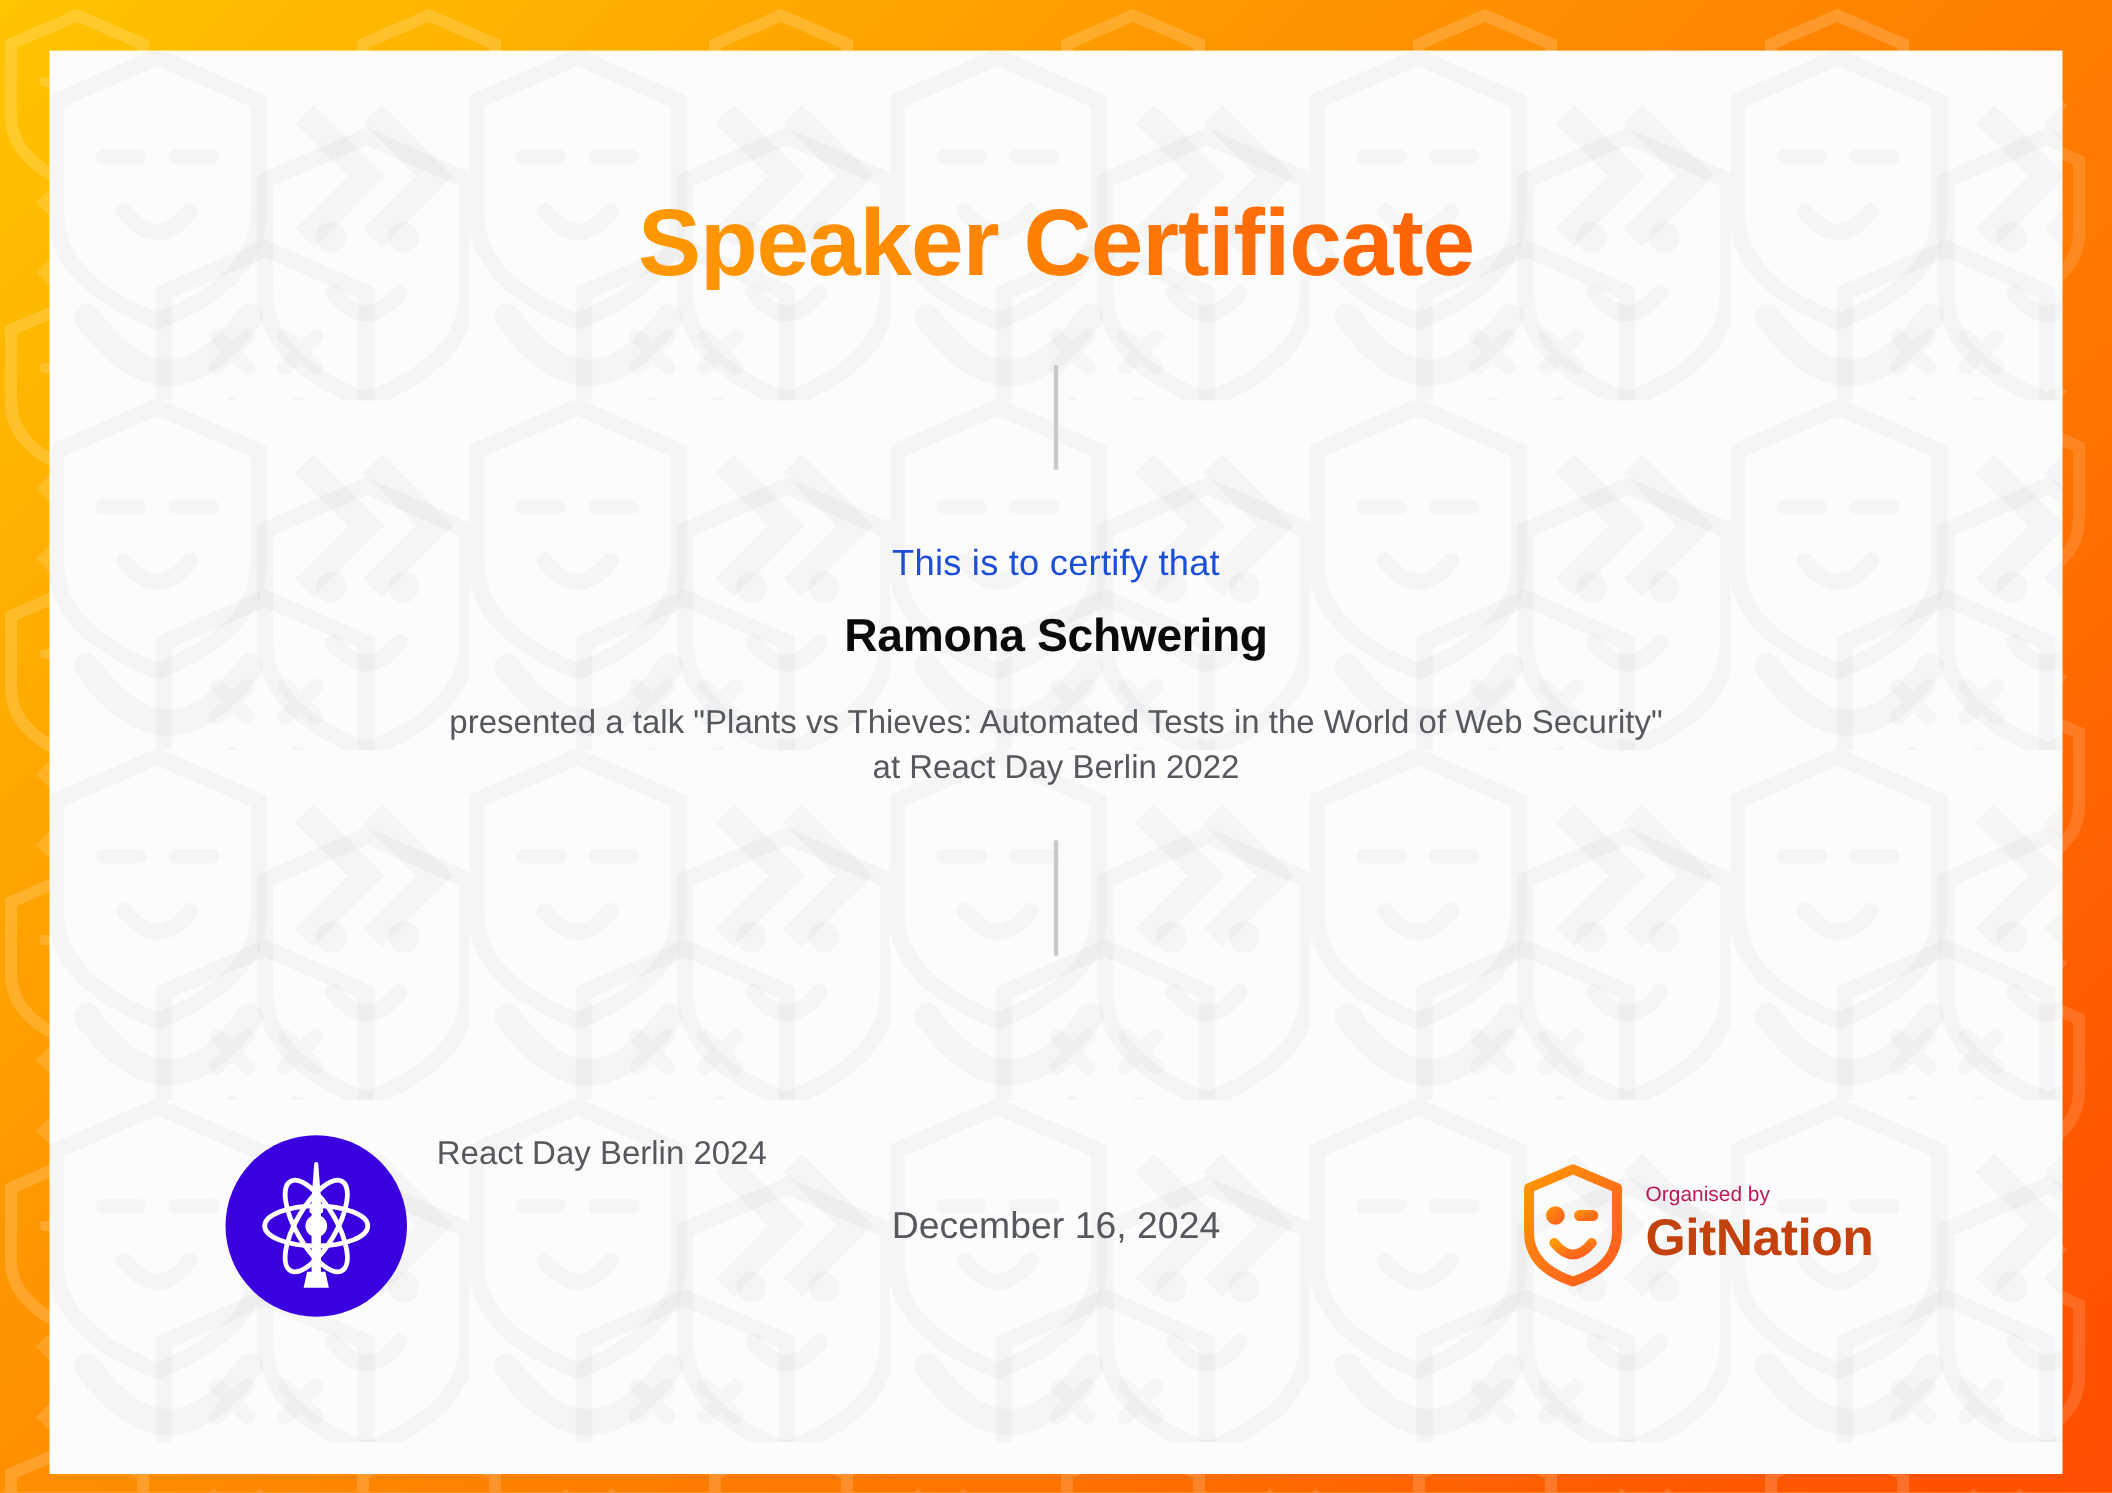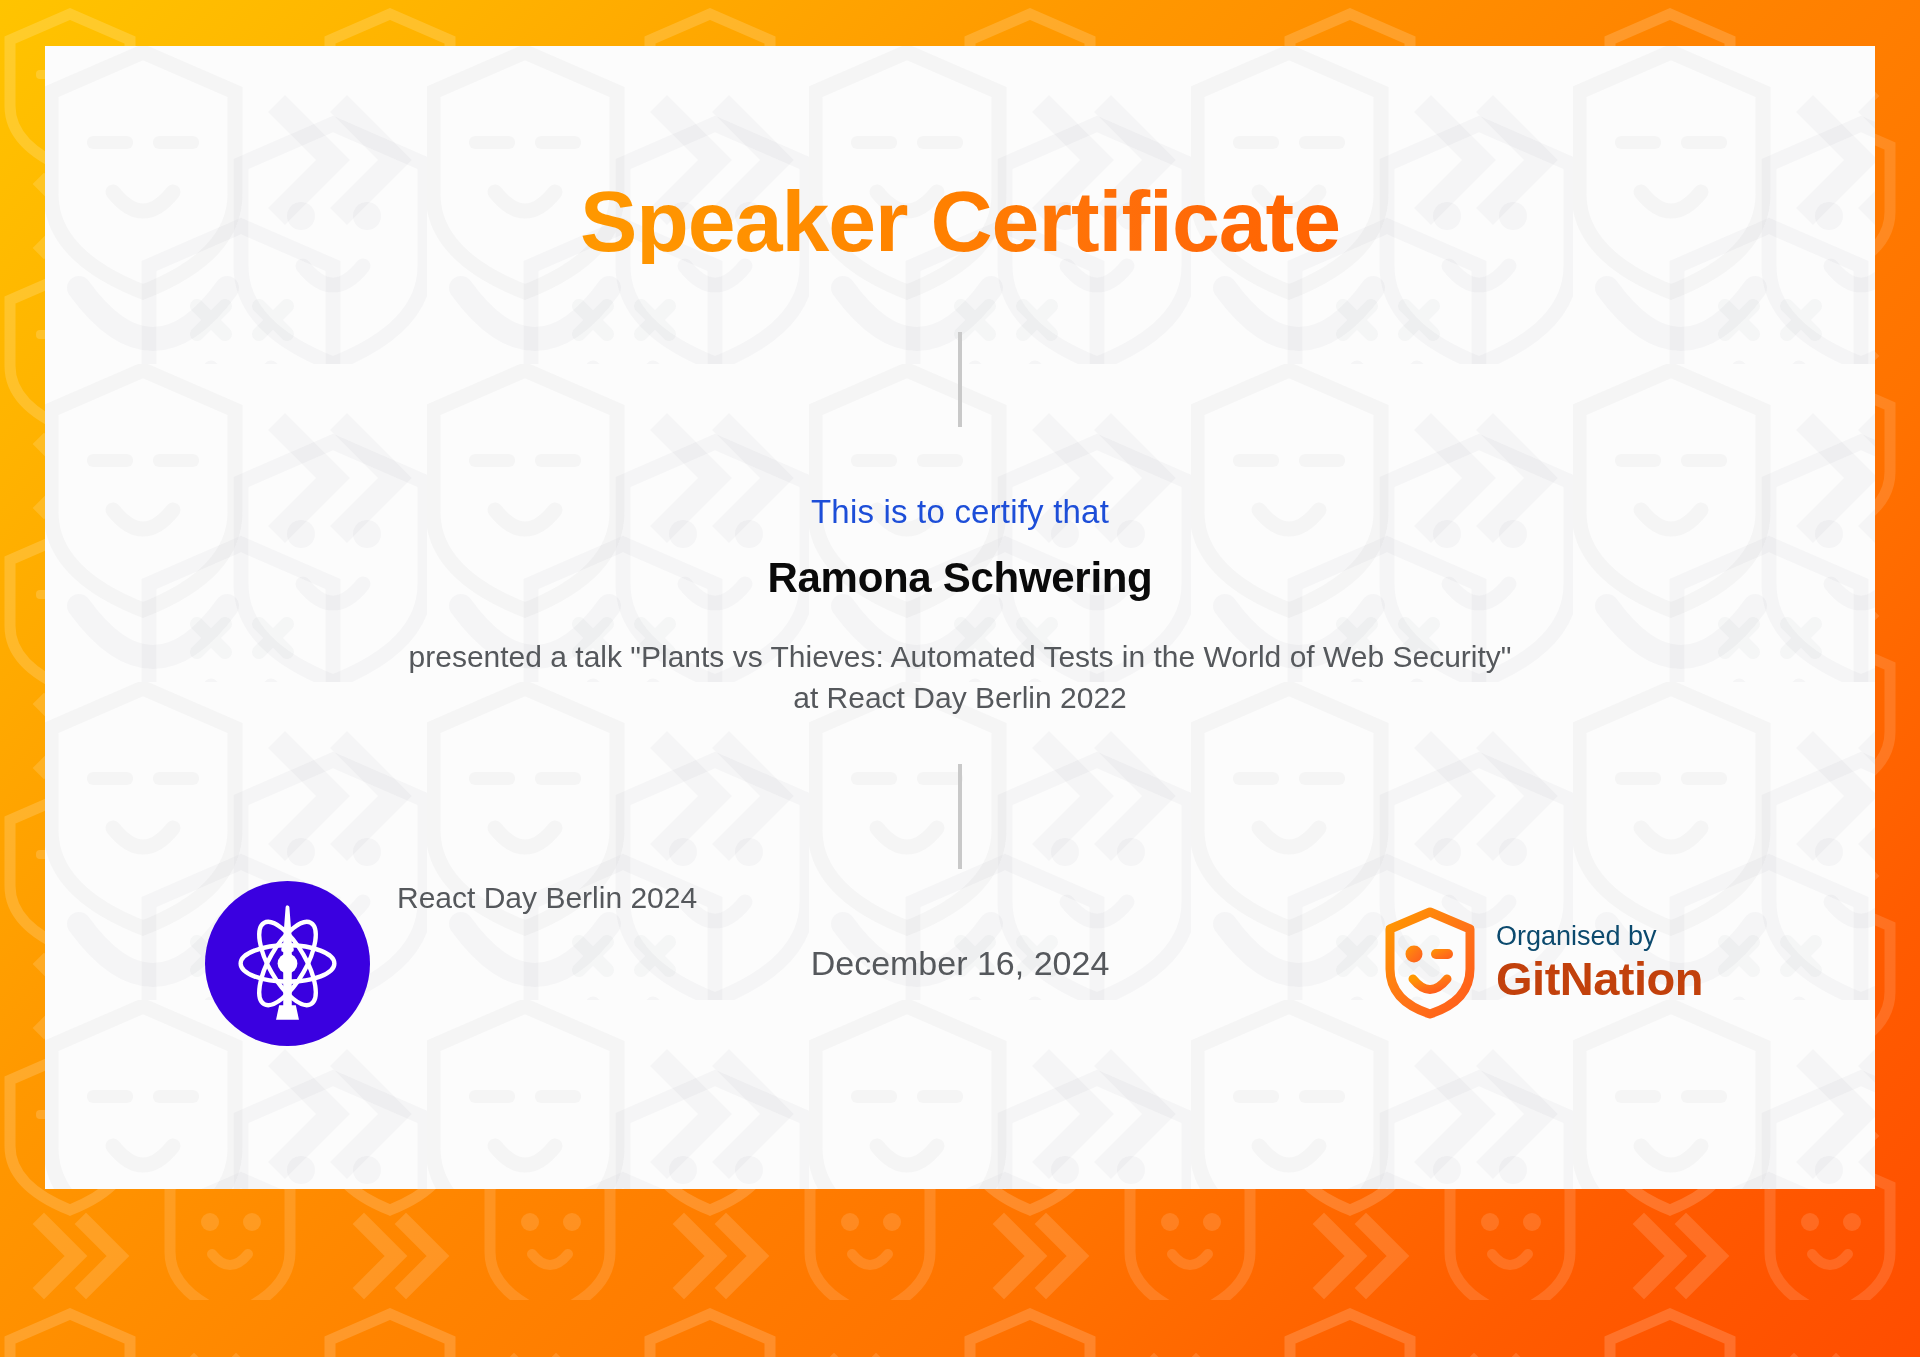--- a/index.html
+++ b/index.html
@@ -18,21 +18,21 @@
   }
   #frame-pattern {
     position:absolute; inset:0;
     opacity:.55;
   }
 
   
   #cert-card {
     position:absolute;
     left:45px; top:46px;
-    width:1830px; height:1143px;
+    width:1830px; height:1294px;
     background:#FCFCFC;
     overflow:hidden;
     z-index:5;
   }
   #card-pattern { position:absolute; inset:0; }
 
   #card-content {
     position:absolute; inset:0;
     z-index:3;
     display:flex; flex-direction:column; align-items:center;
@@ -108,21 +108,21 @@
     position:absolute; left:0; right:0;
     text-align:center;
     font-size:34px; color:#55585C;
   }
   #organiser-block {
     position:absolute; right:172px;
     display:flex; align-items:center; gap:20px;
   }
   #organiser-text { line-height:1.14; }
   #organised-by-label {
-    font-size:27px; color:#0c4a6e; display:block;
+    font-size:19px; color:#be185d; display:block;
   }
   #organiser-name {
     font-size:47px; font-weight:700; color:#c2410c;
     display:block; letter-spacing:-.5px;
   }
 </style>
 </head>
 <body>
 
 <div id="cert-frame">

